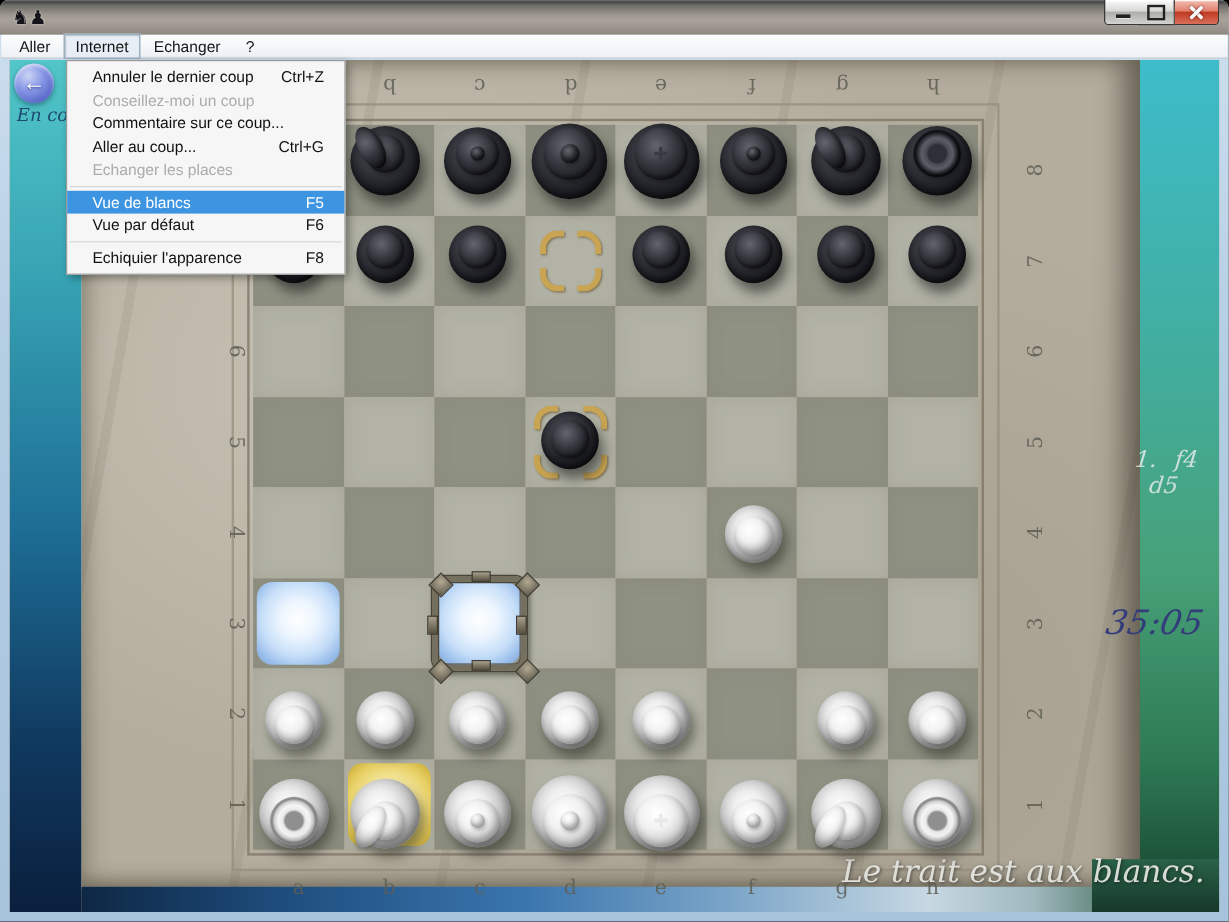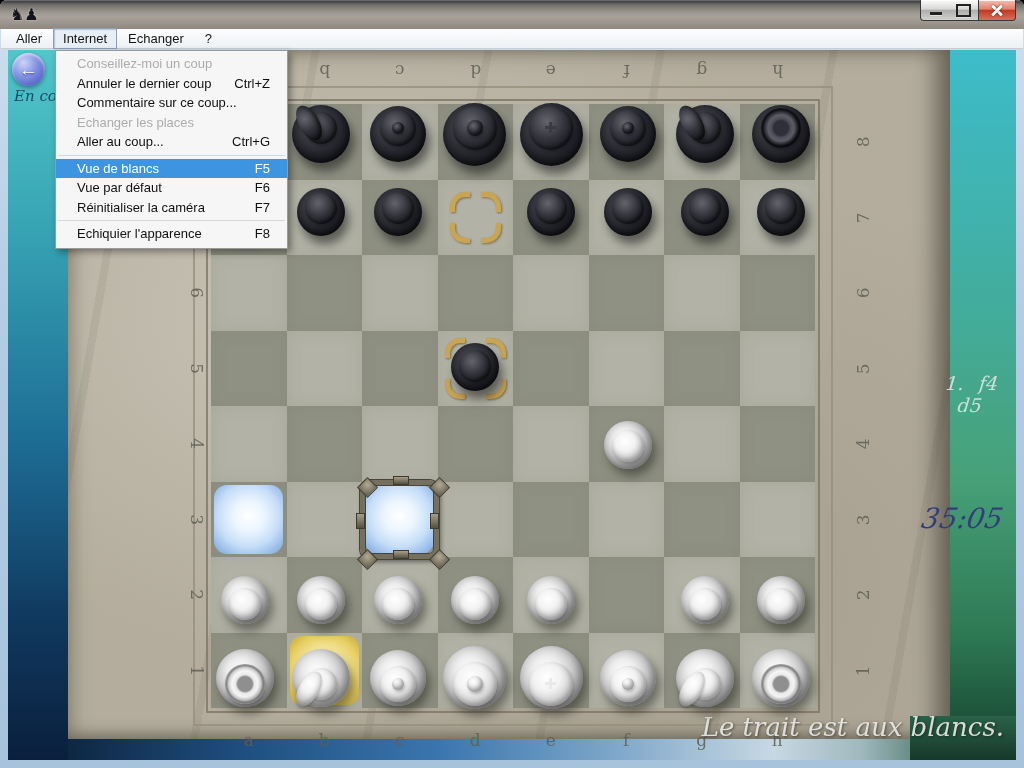--- a/index.html
+++ b/index.html
@@ -426,26 +426,25 @@
     <div class="backbtn">
       <span>←</span>
     </div>
     <div class="encours">En cours</div>
     <div class="movetext">1. f4 d5</div>
     <div class="clock">35:05</div>
     <div class="turnmsg">Le trait est aux blancs.</div>
   </div>
 
   <div class="ctxmenu">
+      <div class="mitem"><span>Annuler le dernier coup</span><span class="msc">Ctrl+Z</span></div>
       <div class="mitem mdis"><span>Conseillez-moi un coup</span></div>
-      <div class="mitem"><span>Annuler le dernier coup</span><span class="msc">Ctrl+Z</span></div>
       <div class="mitem"><span>Commentaire sur ce coup...</span></div>
+      <div class="mitem"><span>Aller au coup...</span><span class="msc">Ctrl+G</span></div>
       <div class="mitem mdis"><span>Echanger les places</span></div>
-      <div class="mitem"><span>Aller au coup...</span><span class="msc">Ctrl+G</span></div>
       <div class="msep"></div>
       <div class="mitem mhl"><span>Vue de blancs</span><span class="msc">F5</span></div>
       <div class="mitem"><span>Vue par défaut</span><span class="msc">F6</span></div>
-      <div class="mitem"><span>Réinitialiser la caméra</span><span class="msc">F7</span></div>
       <div class="msep"></div>
       <div class="mitem"><span>Echiquier l'apparence</span><span class="msc">F8</span></div>
     </div>
 
 </div>
 
 </body></html>

